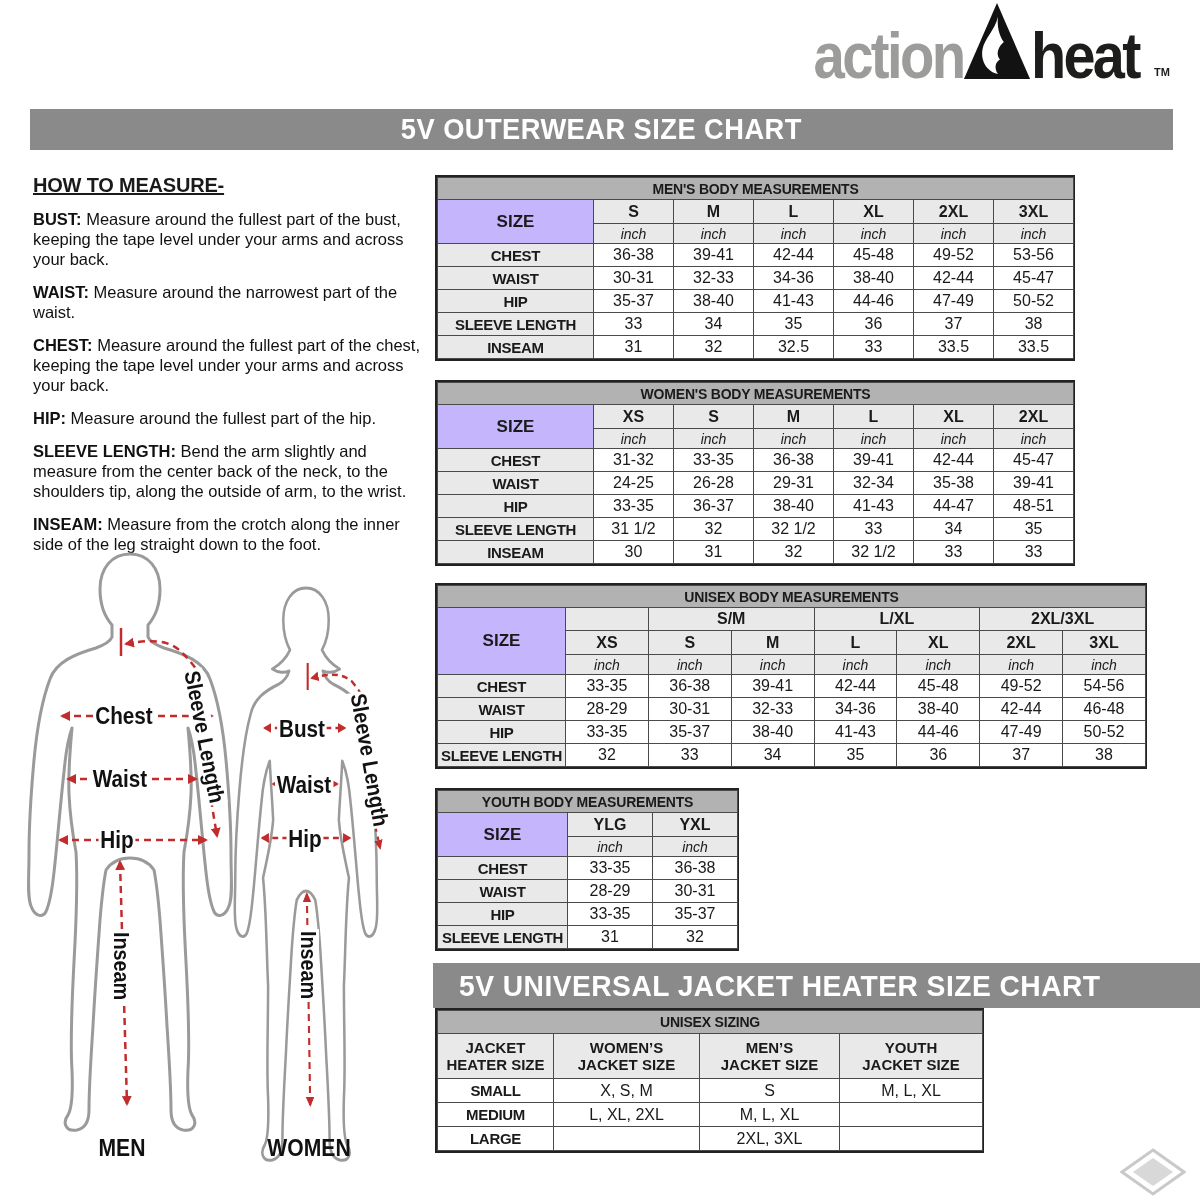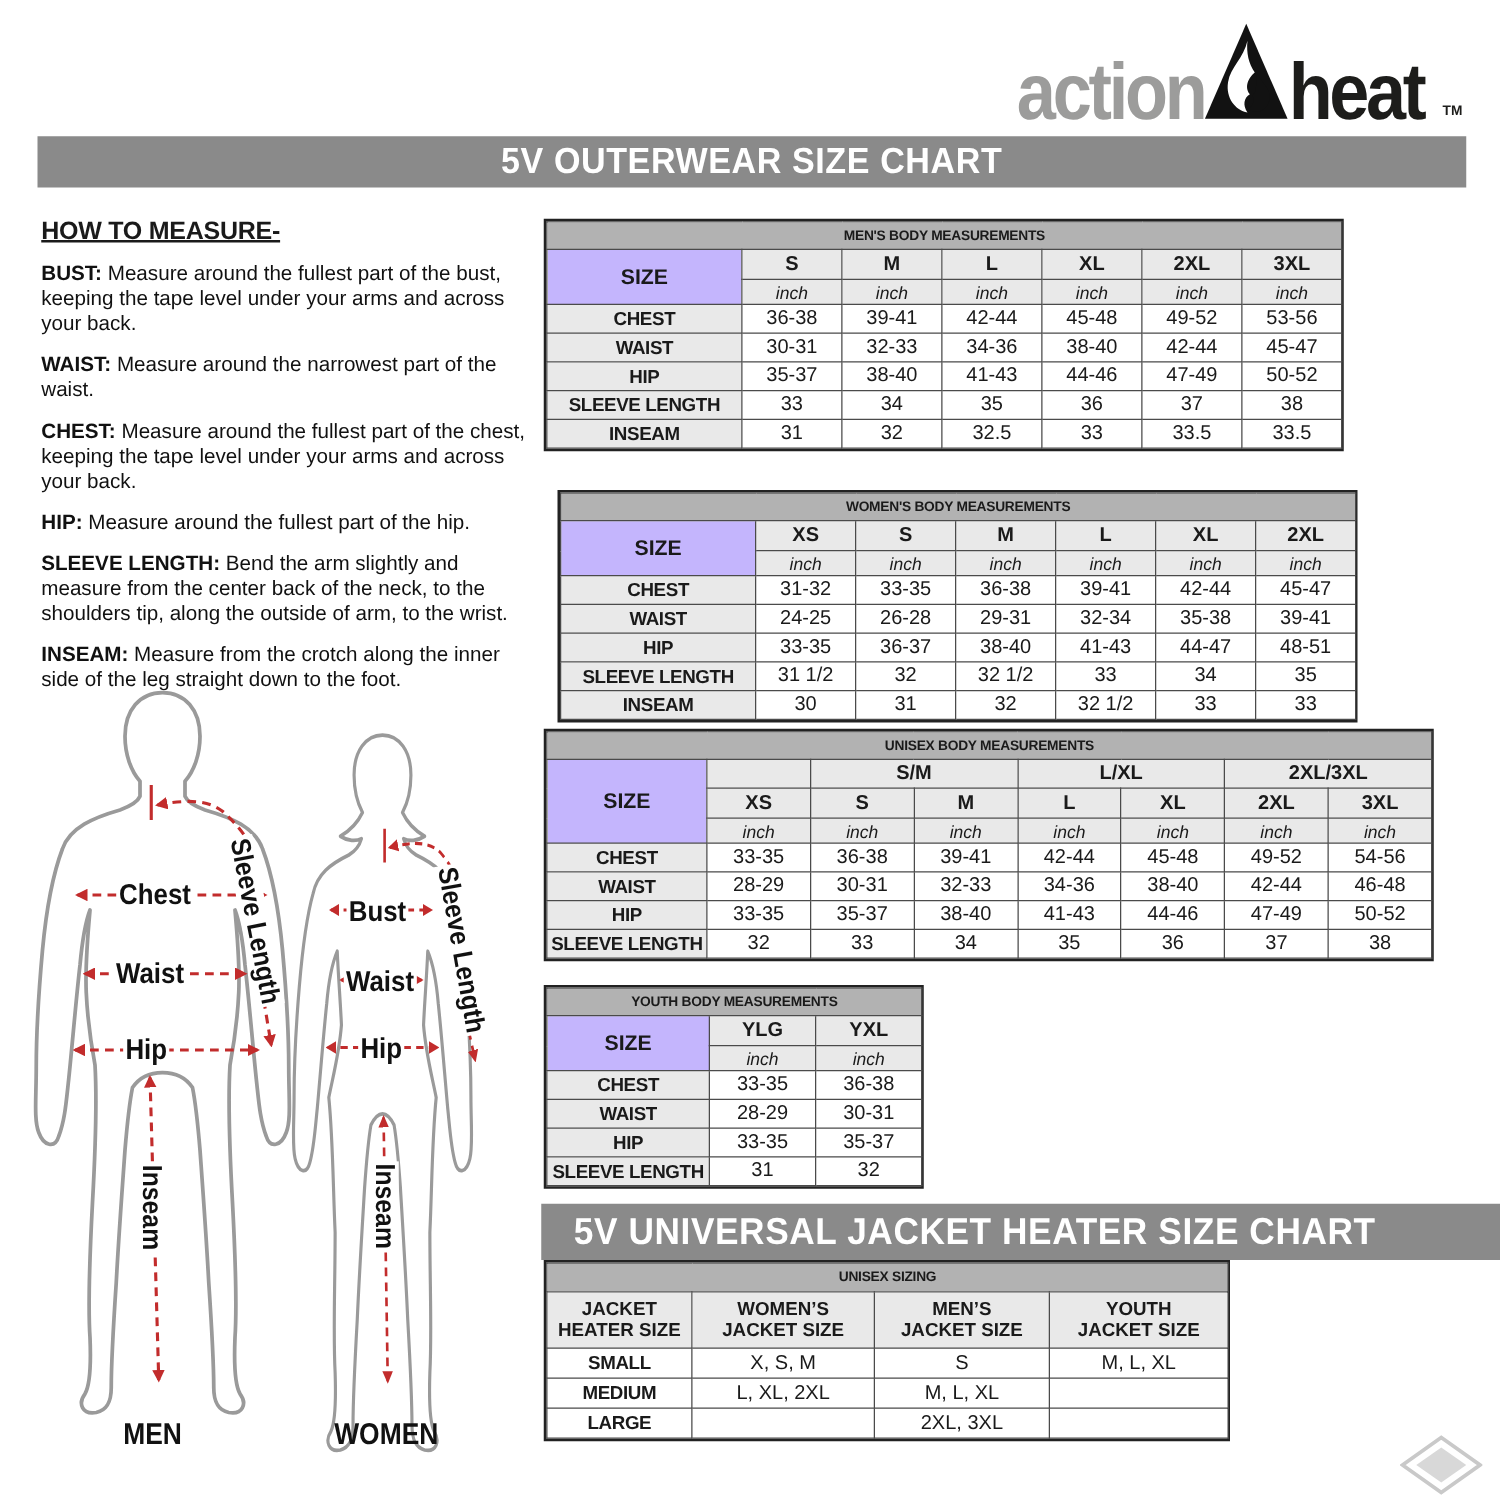--- a/index.html
+++ b/index.html
@@ -1,21 +1,21 @@
 <!DOCTYPE html>
 <html><head>
 <meta charset="utf-8">
 <style>
   html,body{margin:0;padding:0;background:#fff;}
   .page{position:relative;width:1200px;height:1200px;background:#fff;overflow:hidden;
         font-family:"Liberation Sans","DejaVu Sans",sans-serif;color:#1a1a1a;}
   .abs{position:absolute;}
 
   
-  .logo{position:absolute;left:793px;top:21px;height:82px;display:flex;align-items:flex-end;}
+  .logo{position:absolute;left:793px;top:4px;height:82px;display:flex;align-items:flex-end;}
   .logo-action{font-size:64px;font-weight:bold;color:#9c9c9b;letter-spacing:-3px;line-height:.92;transform:scaleX(.88);transform-origin:right bottom;}
   .logo-heat{font-size:64px;font-weight:bold;color:#1d1d1b;letter-spacing:-3px;line-height:.92;transform:scaleX(.9);transform-origin:left bottom;}
   .logo-tm{font-size:11px;color:#1d1d1b;padding:0 0 8px 3px;font-weight:bold;text-align:right;}
   .logo-mark{margin:0 -1px;}
 
   
   .banner{position:absolute;background:#8a8a8a;color:#fff;display:flex;align-items:center;font-weight:bold;}
   .banner .btxt{transform:scaleX(.94);transform-origin:center;white-space:nowrap;letter-spacing:.5px;}
   #banner-main{left:30px;top:109px;width:1143px;height:41px;font-size:29px;justify-content:center;}
   #banner-jacket{left:433px;top:963px;width:827px;height:45px;font-size:30px;padding-left:26px;box-sizing:border-box;}
@@ -25,21 +25,21 @@
   
   .howto{position:absolute;left:33px;top:174px;width:392px;}
   .howto h2{margin:0 0 12px 0;font-size:20px;text-decoration:underline;letter-spacing:-.2px;}
   .howto p{margin:0 0 13px 0;font-size:16.5px;line-height:20px;color:#111;}
   .howto b{font-weight:bold;}
 
   
   .twrap{position:absolute;border:2px solid #222;background:#fff;}
   table.mt{border-collapse:collapse;table-layout:fixed;width:100%;}
   table.mt td{border:1px solid #4a4a4a;text-align:center;vertical-align:middle;padding:0 2px;overflow:hidden;}
-  td.title-cell{background:#b2b2b2;font-weight:bold;font-size:11px;height:21px;border-bottom:2px solid #2a2a2a;letter-spacing:-.2px;}
+  td.title-cell{background:#b2b2b2;font-weight:bold;font-size:14px;height:21px;border-bottom:2px solid #2a2a2a;letter-spacing:-.2px;}
   td.size-label-cell{background:#c4b5fd;font-weight:bold;font-size:17px;}
   td.group-cell{background:#e9e9e9;font-weight:bold;font-size:16px;height:22px;}
   td.size-cell{background:#e9e9e9;font-weight:bold;font-size:16px;height:23px;}
   td.unit-cell{background:#e9e9e9;font-style:italic;font-size:14px;height:19px;}
   td.rlabel-cell{background:#e9e9e9;font-weight:bold;font-size:15px;height:22px;letter-spacing:-.3px;}
   td.val-cell{background:#fff;font-size:16px;}
   td.hdr-cell{background:#e9e9e9;font-weight:bold;font-size:15px;height:44px;white-space:pre-line;line-height:17px;}
   #heater-wrap td.rlabel-cell{background:#fff;height:23px;}
   #heater-wrap td.title-cell{height:22px;}
 
@@ -156,21 +156,21 @@
             <td class="val-cell">31</td>
             <td class="val-cell">32</td>
             <td class="val-cell">32.5</td>
             <td class="val-cell">33</td>
             <td class="val-cell">33.5</td>
             <td class="val-cell">33.5</td>
           </tr>
         </tbody>
       </table>
     </div>
-  <div class="twrap" id="womens-wrap" style="left:435px;top:392px;width:636px;margin-left:11px;">
+  <div class="twrap" id="womens-wrap" style="left:435px;top:380px;width:636px;">
       <table class="mt">
         <colgroup>
           <col style="width:156px">
           <col style="width:80px">
           <col style="width:80px">
           <col style="width:80px">
           <col style="width:80px">
           <col style="width:80px">
           <col style="width:80px">
         </colgroup>

